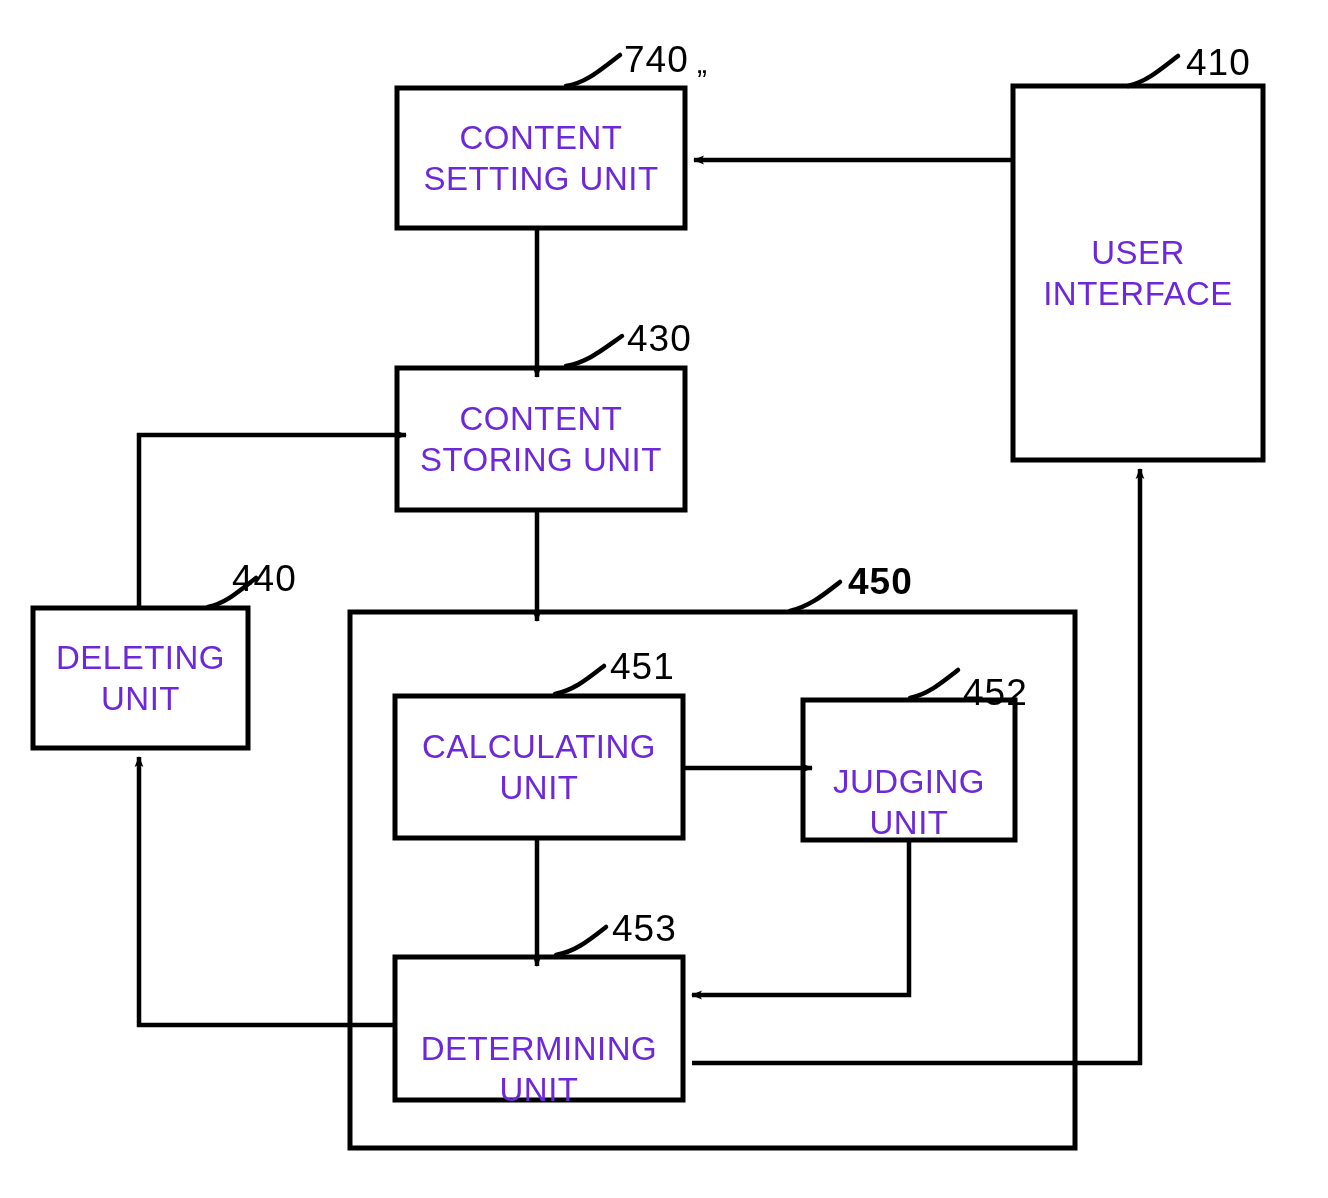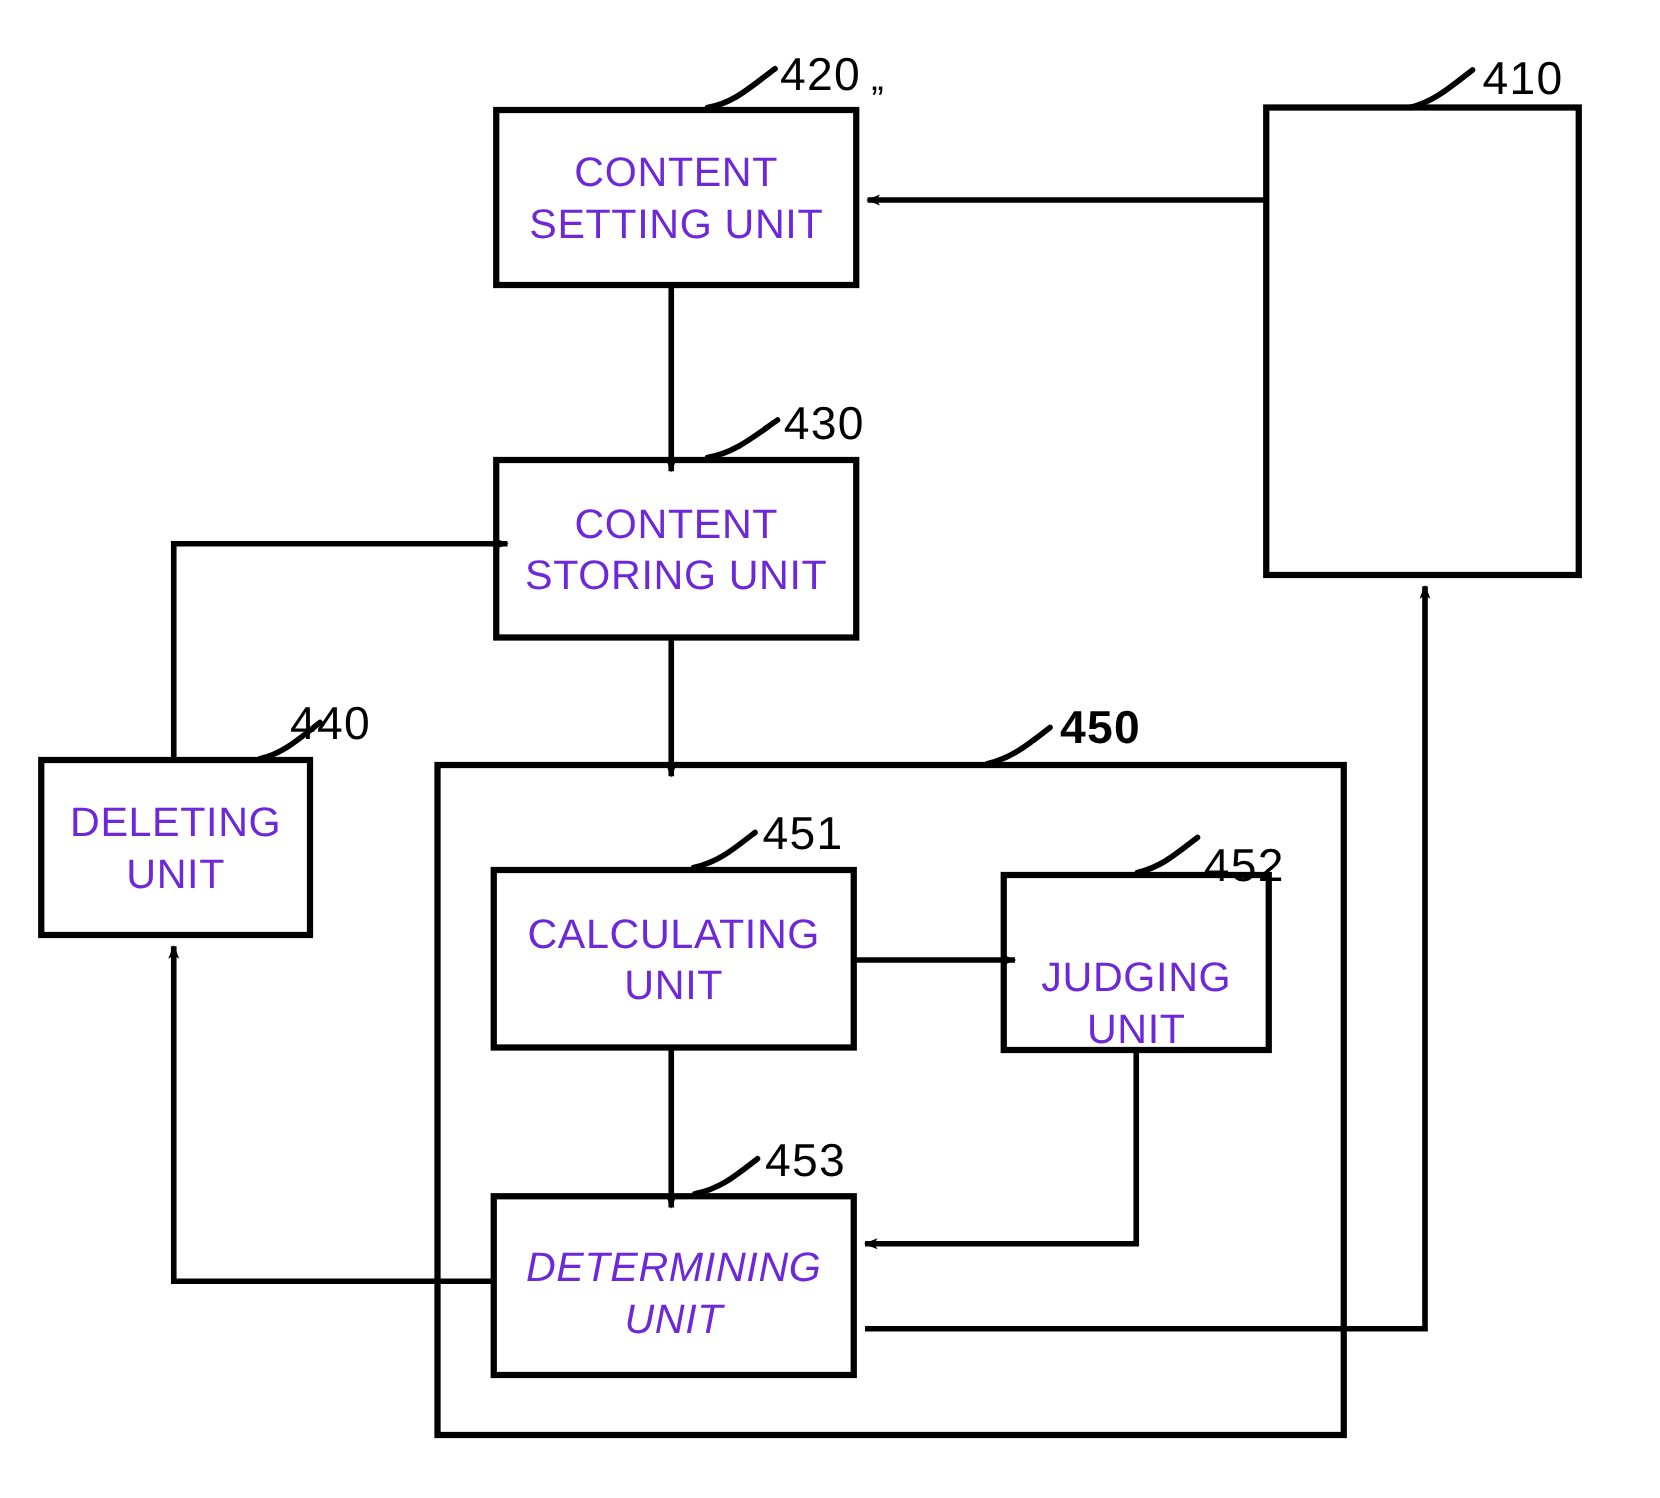--- a/index.html
+++ b/index.html
@@ -118,28 +118,30 @@
       <path d="M556,955 C576,951 588,941 606,927"></path>
     </g>
   </svg>
 
   <div class="box-label" style="left:397px; top:88px; width:288px; height:140px;">CONTENT
 SETTING UNIT</div>
   <div class="box-label" style="left:397px; top:368px; width:288px; height:142px;">CONTENT
 STORING UNIT</div>
   <div class="box-label" style="left:33px; top:608px; width:215px; height:140px;">DELETING
 UNIT</div>
+  <div class="box-label" style="left:1013px; top:86px; width:250px; height:374px;">USER
+INTERFACE</div>
   <div class="box-label" style="left:395px; top:696px; width:288px; height:142px;">CALCULATING
 UNIT</div>
   <div class="box-label" style="left:803px; top:732px; width:212px; height:140px;">JUDGING
 UNIT</div>
-  <div class="box-label" style="left:395px; top:962px; width:288px; height:143px;font-style:italic;">DETERMINING
+  <div class="box-label" style="left:395px; top:997px; width:288px; height:143px;">DETERMINING
 UNIT</div>
 
-  <div class="ref-label" style="left:624px; top:41px;">420</div>
+  <div class="ref-label" style="left:624px; top:41px;">740</div>
   <div class="ref-label" style="left:1186px; top:44px;">410</div>
   <div class="ref-label" style="left:627px; top:320px;">430</div>
   <div class="ref-label" style="left:232px; top:560px;">440</div>
   <div class="ref-label" style="left:848px; top:563px;font-weight:bold;">450</div>
   <div class="ref-label" style="left:610px; top:648px;">451</div>
   <div class="ref-label" style="left:963px; top:650px;margin-top:24px;">452</div>
   <div class="ref-label" style="left:612px; top:910px;">453</div>
 
   <div class="tick-mark" style="left:697px; top:48px;">„</div>
 

